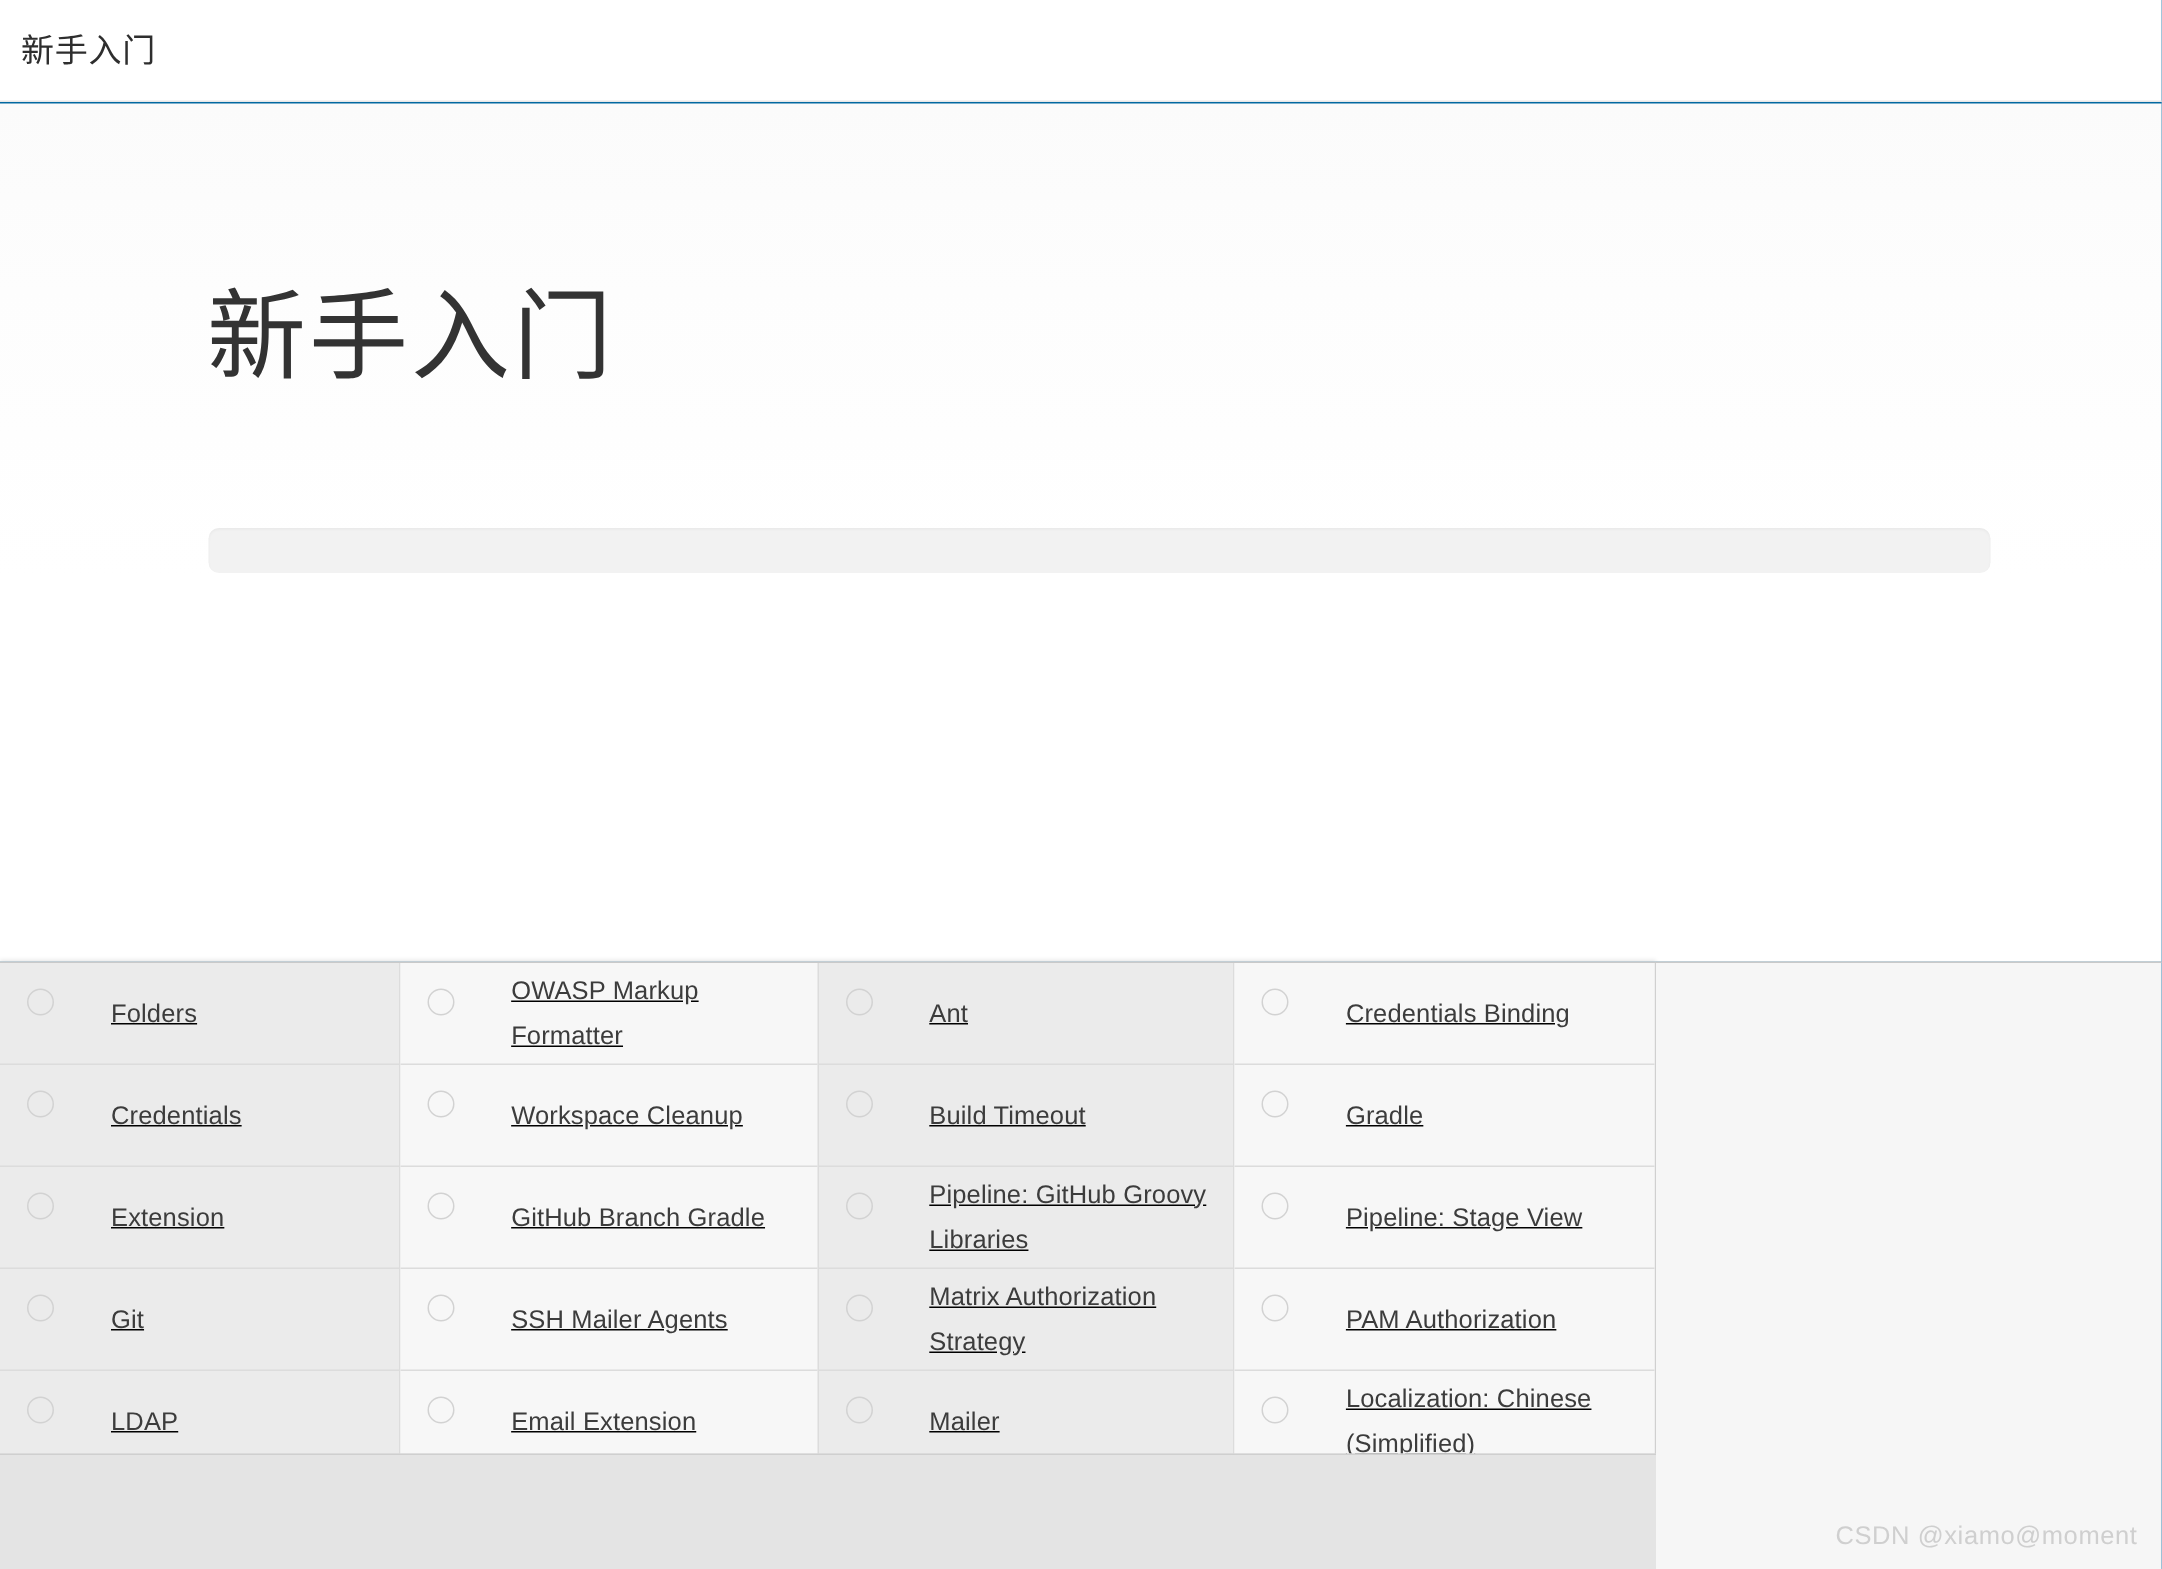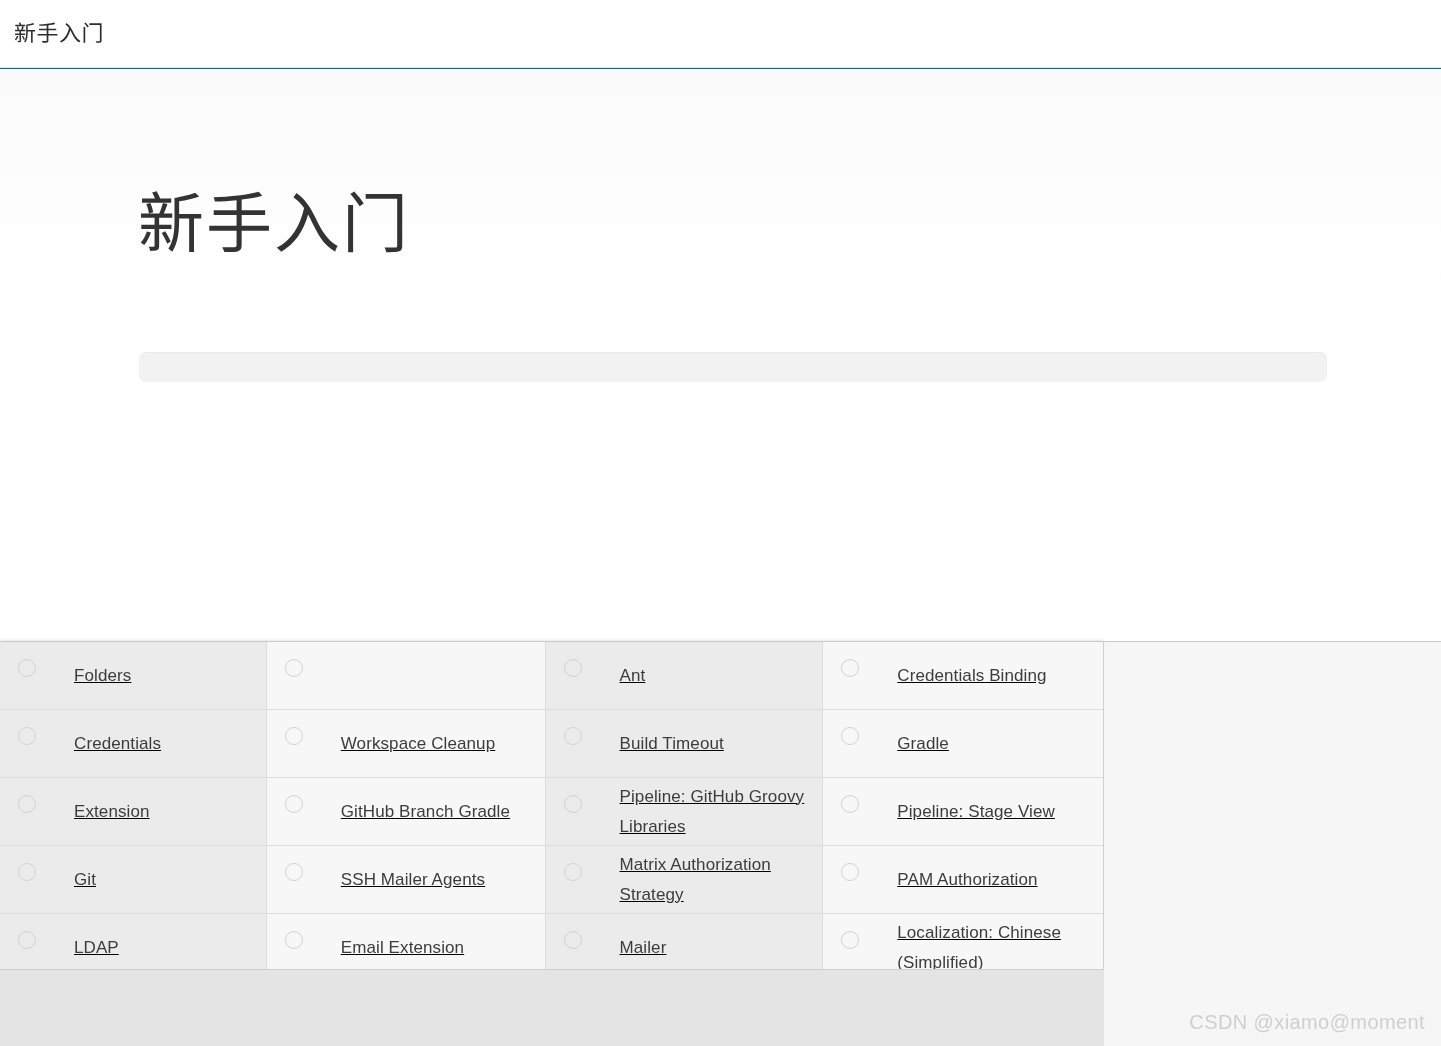--- a/index.html
+++ b/index.html
@@ -185,21 +185,21 @@
     height: 405px;
     background: #f6f6f6;
     border-top: 1px solid #c9c9c9;
     box-sizing: border-box;
   }
 
   .watermark {
     position: absolute;
     right: 16px;
     bottom: 12px;
-    font-size: 20px;
+    font-size: 17px;
     color: #cfcfcf;
     font-family: "Liberation Sans", "DejaVu Sans", sans-serif;
     letter-spacing: 0.4px;
     white-space: nowrap;
     user-select: none;
   }
 </style>
 </head>
 <body>
 
@@ -241,20 +241,21 @@
         </div>
         <div class="plugin-cell h2">
           <span class="plugin-check"></span>
           <span class="plugin-label">LDAP</span>
         </div>
       </div>
 
       <div class="plugin-column col-1">
         <div class="plugin-cell h2">
           <span class="plugin-check"></span>
+          <span class="plugin-label">OWASP Markup Formatter</span>
         </div>
         <div class="plugin-cell h1">
           <span class="plugin-check"></span>
           <span class="plugin-label">Workspace Cleanup</span>
         </div>
         <div class="plugin-cell h2">
           <span class="plugin-check"></span>
           <span class="plugin-label">GitHub Branch Gradle</span>
         </div>
         <div class="plugin-cell h2">

